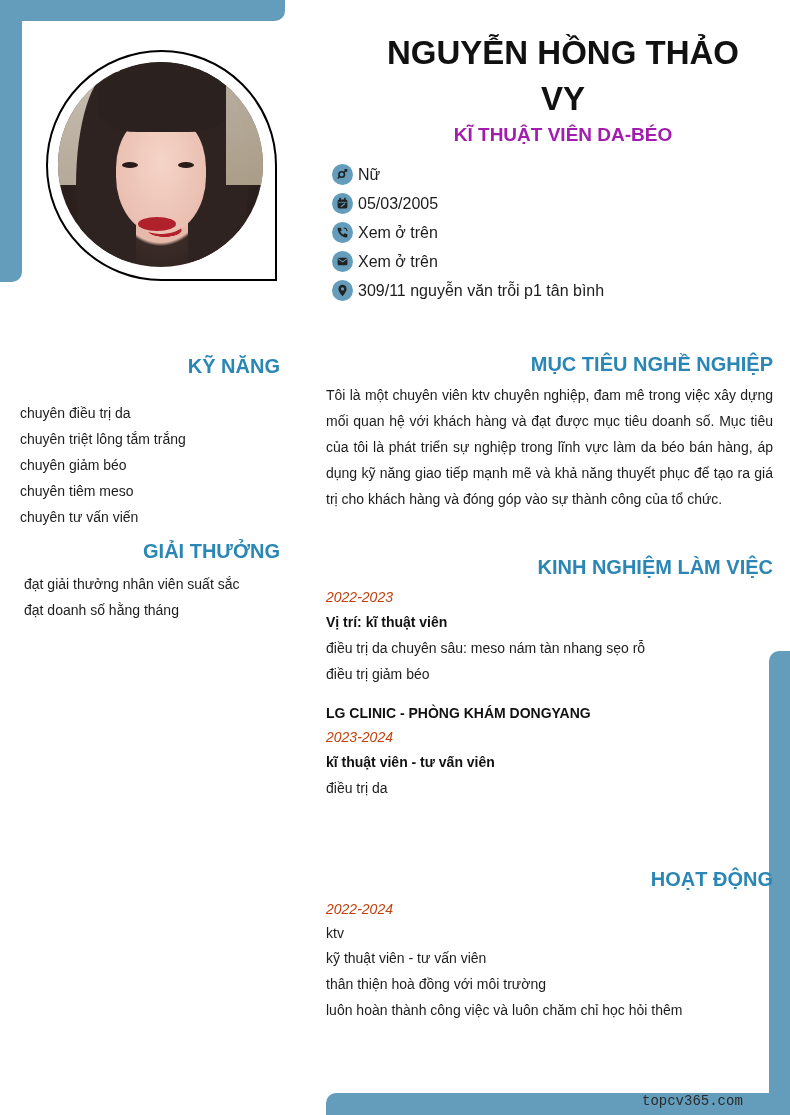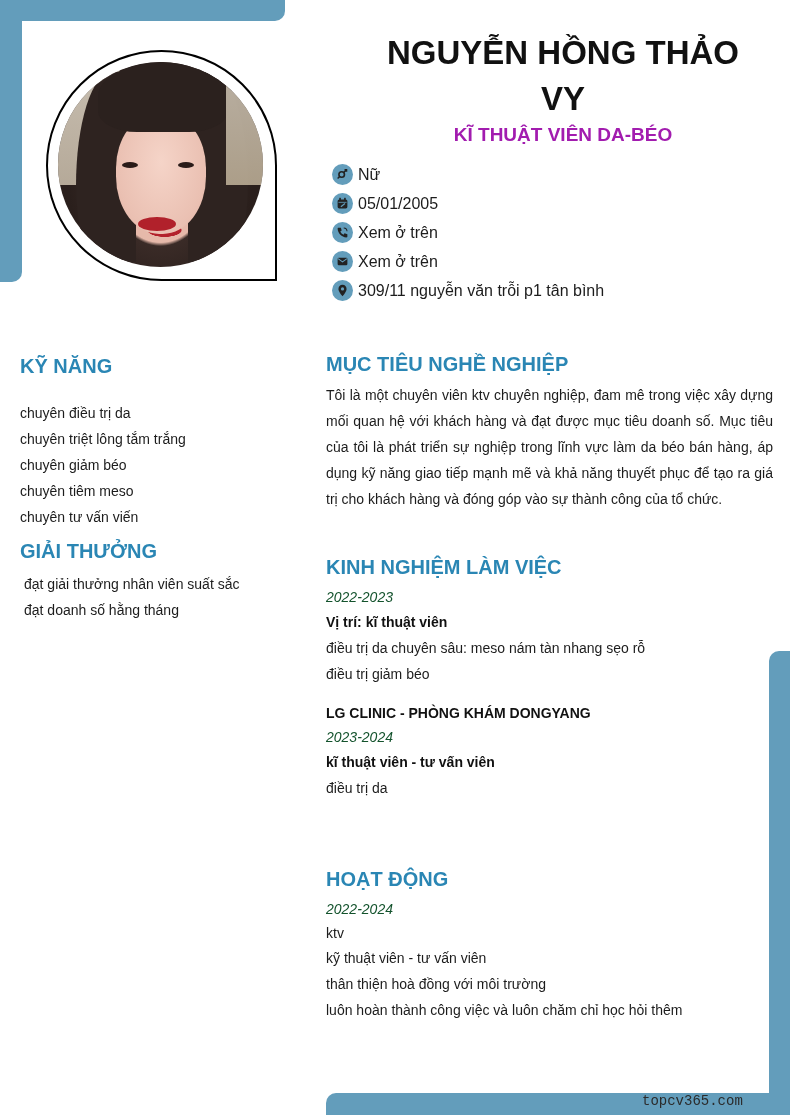--- a/index.html
+++ b/index.html
@@ -43,29 +43,29 @@
            font-weight: bold; font-size: 19px; color: #a21caf; }
 
   .contacts { position: absolute; left: 332px; top: 160px; }
   .contact { display: flex; align-items: center; height: 29px; }
   .c-icon { width: 21px; height: 21px; border-radius: 50%; background: #639dbb; display: flex;
             align-items: center; justify-content: center; margin-right: 5px; flex: 0 0 auto; }
   .c-icon svg { width: 13px; height: 13px; }
   .c-text { font-size: 16px; color: #1c1c1c; }
 
   
-  .h { font-weight: bold; font-size: 20px; color: #2a86b4; margin: 0; }
+  .h { font-weight: bold; font-size: 20px; color: #2a86b4; margin: 0; text-align: right; }
   .left-col { position: absolute; left: 20px; top: 355px; width: 260px; }
   .left-col .item { font-size: 14px; line-height: 26px; color: #1c1c1c; }
   .awards .item { padding-left: 4px; }
 
   .right-col { position: absolute; left: 326px; width: 447px; }
   .para { font-size: 14px; line-height: 26px; text-align: justify; color: #1c1c1c; margin-top: 6px; }
   .company { font-weight: bold; font-size: 14px; color: #111; line-height: 24px; }
-  .period { font-style: italic; font-size: 14px; color: #14532d; line-height: 24px; }
+  .period { font-style: italic; font-size: 14px; color: #c2410c; line-height: 24px; }
   .role { font-weight: bold; font-size: 14px; color: #111; line-height: 26px; }
   .desc { font-size: 14px; color: #1c1c1c; line-height: 26px; }
 </style>
 </head>
 <body>
 
 <div class="bar-top"></div>
 <div class="bar-left"></div>
 <div class="bar-right"></div>
 <div class="bar-bottom"></div>
@@ -99,21 +99,21 @@
   <div class="contact">
     <span class="c-icon">
       <svg viewBox="0 0 16 16">
           <rect x="2" y="3" width="12" height="11" rx="2" fill="#222"></rect>
           <rect x="4" y="1" width="2" height="3" fill="#222"></rect>
           <rect x="10" y="1" width="2" height="3" fill="#222"></rect>
           <rect x="3" y="6" width="10" height="1" fill="#639dbb"></rect>
           <path d="M6 12 L11 8" stroke="#639dbb" stroke-width="1.5"></path>
         </svg>
     </span>
-    <span class="c-text">05/01/2005</span>
+    <span class="c-text">05/03/2005</span>
   </div>
   <div class="contact">
     <span class="c-icon">
       <svg viewBox="0 0 16 16">
           <path d="M3 2 L6 2 L7 5.5 L5.3 6.8 C6.2 8.8 7.2 9.8 9.2 10.7 L10.5 9 L14 10 L14 13 C14 13.8 13.4 14 12.7 14 C7 13.6 2.4 9 2 3.3 C2 2.6 2.3 2 3 2 Z" fill="#222"></path>
           <path d="M9.5 2.5 A4 4 0 0 1 13.5 6.5" stroke="#222" stroke-width="1.3" fill="none"></path>
         </svg>
     </span>
     <span class="c-text">Xem ở trên</span>
   </div>

